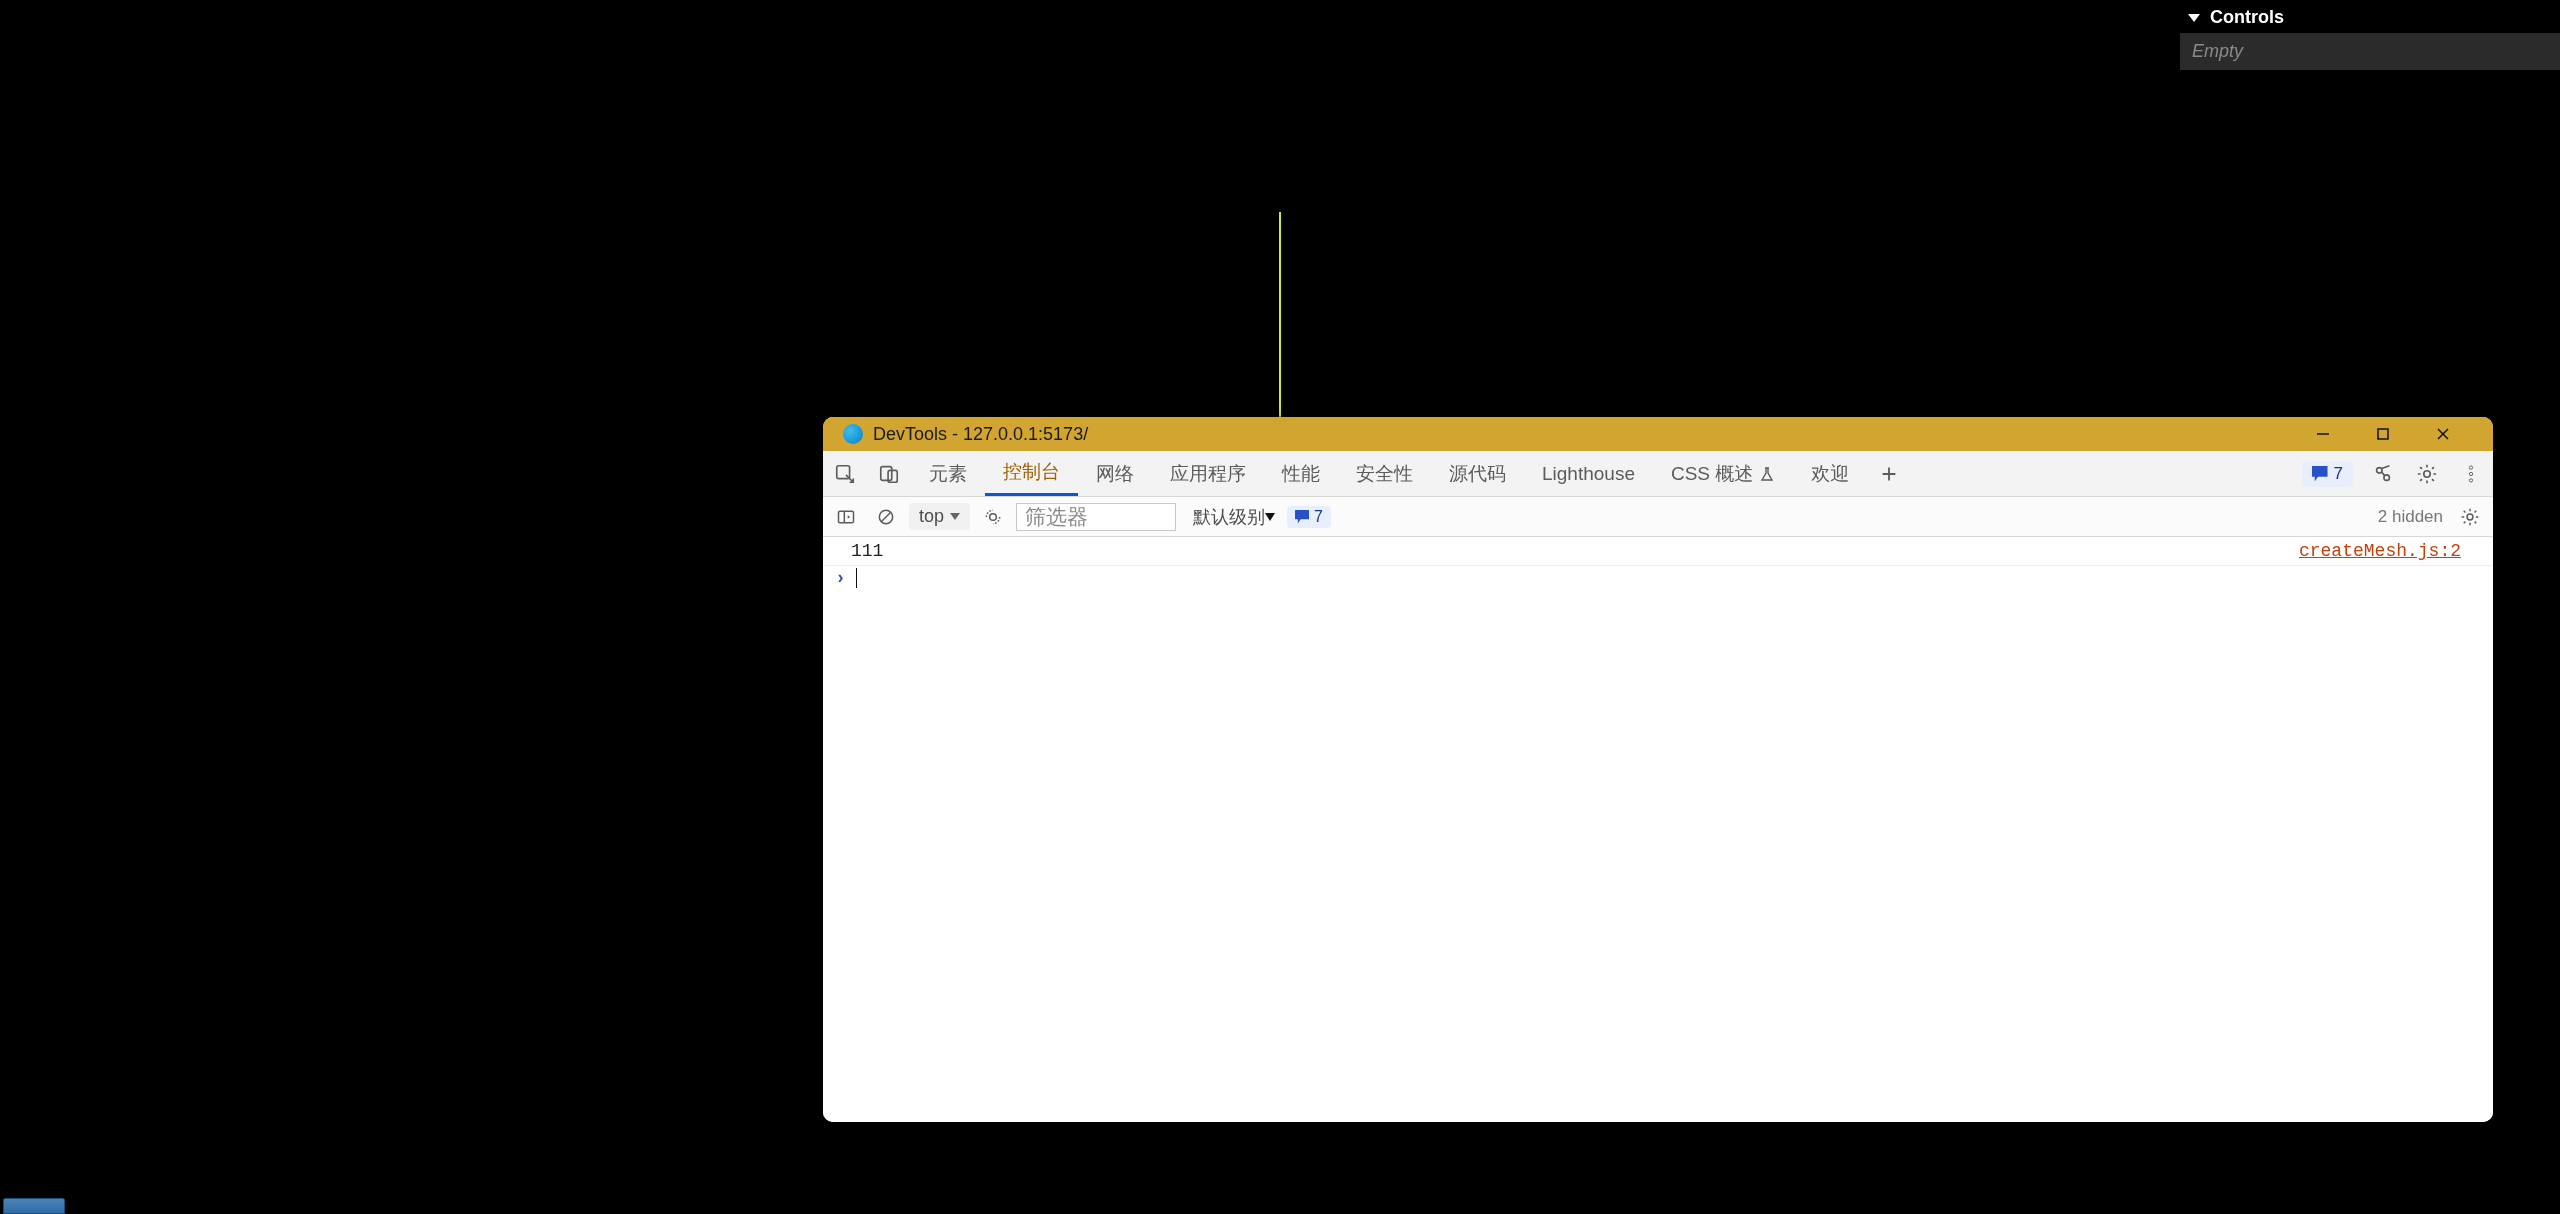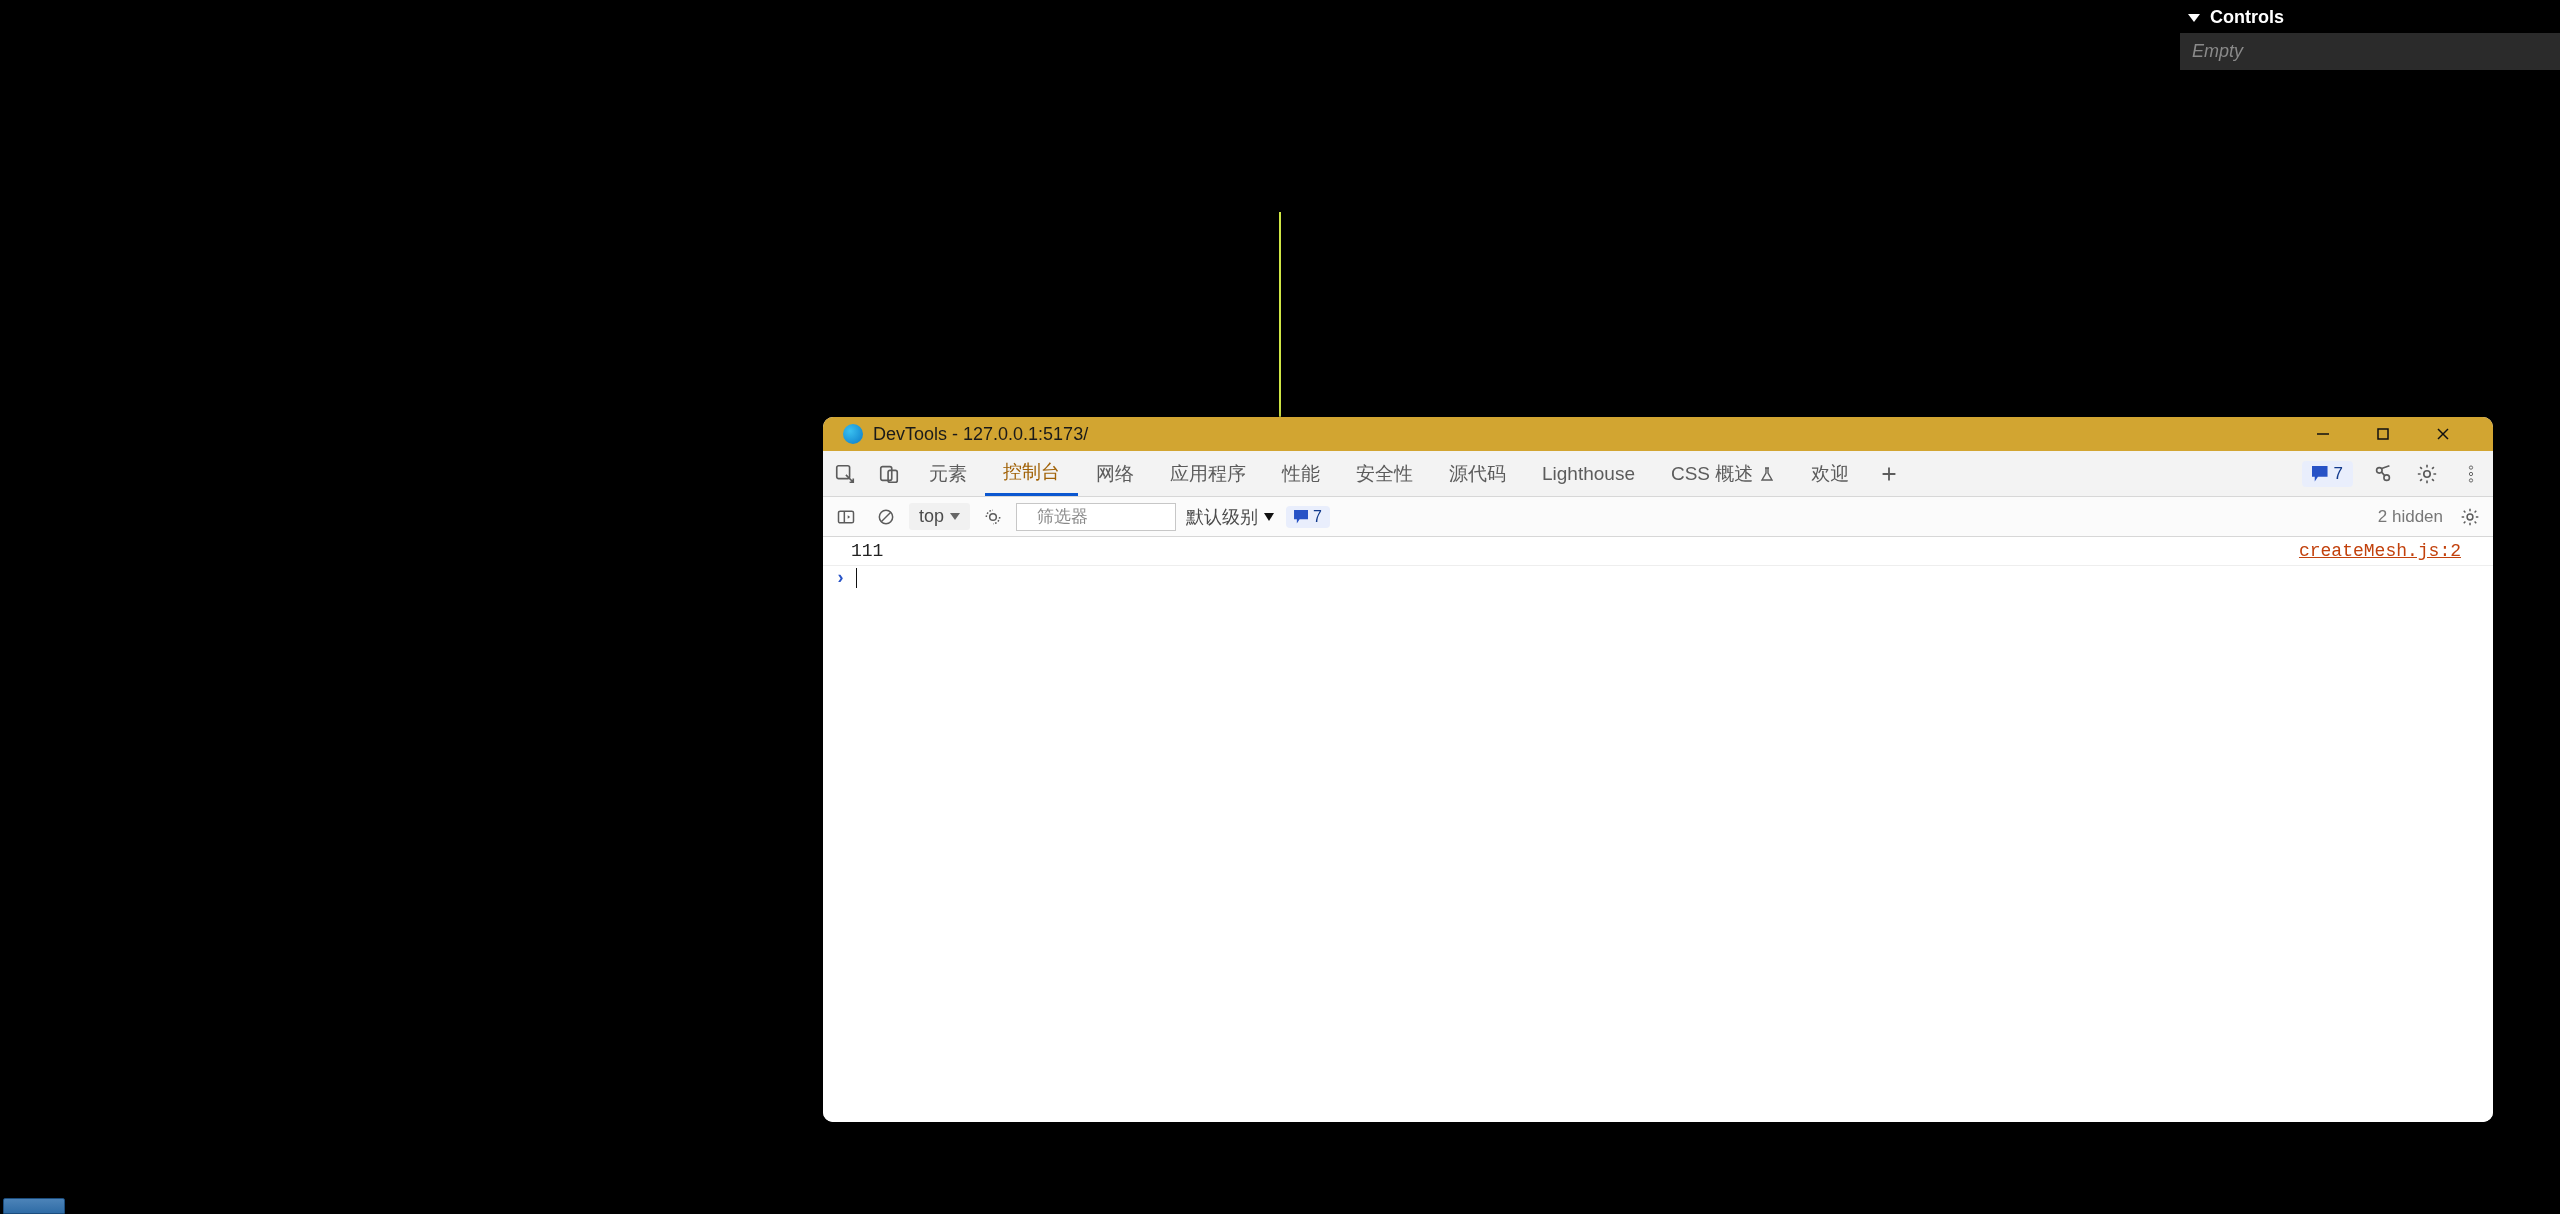--- a/index.html
+++ b/index.html
@@ -171,29 +171,29 @@
     cursor:pointer;
   }
   .ctx-select .caret {
     width:0;height:0;border-left:5px solid transparent;border-right:5px solid transparent;border-top:7px solid #666;
   }
   .filter-input {
     width: 160px;
     height: 28px;
     border: 1px solid #c7c7c7;
     background:#fff;
-    font-size: 17px;
-    padding: 0 20px;
+    font-size: 21px;
+    padding: 0 8px;
     color:#0369a1;
   }
   .filter-input::placeholder { color:#8a8a8a; }
   .level-select {
-    display:flex;align-items:center;gap:6px;
+    display:flex;align-items:center;
     cursor:pointer;
-    margin-left: 4px;
+    margin-left: 11px;
   }
   .level-select .caret {
     width:0;height:0;border-left:5px solid transparent;border-right:5px solid transparent;border-top:8px solid #111;
   }
   .pill-small {
     display:flex;align-items:center;gap:5px;
     background:#e9eefc;border-radius:4px;padding:2px 8px;color:#123a8c;font-size:16px;
     margin-left:6px;cursor:pointer;
   }
   .pill-small .chat-ico {

